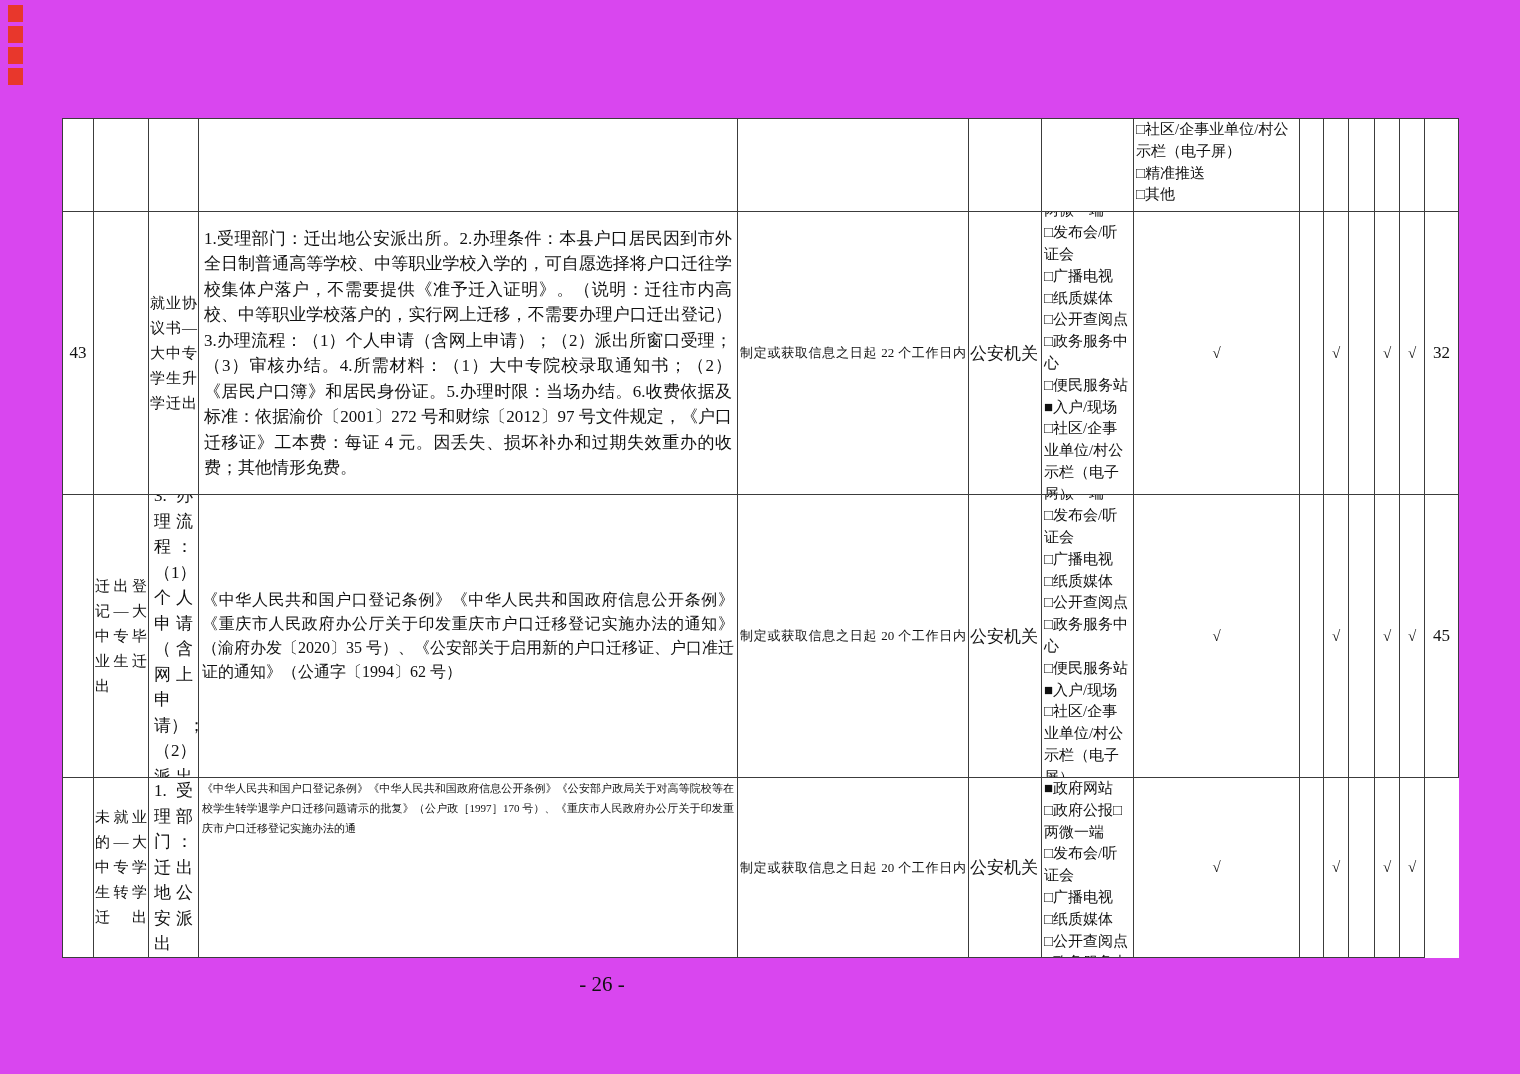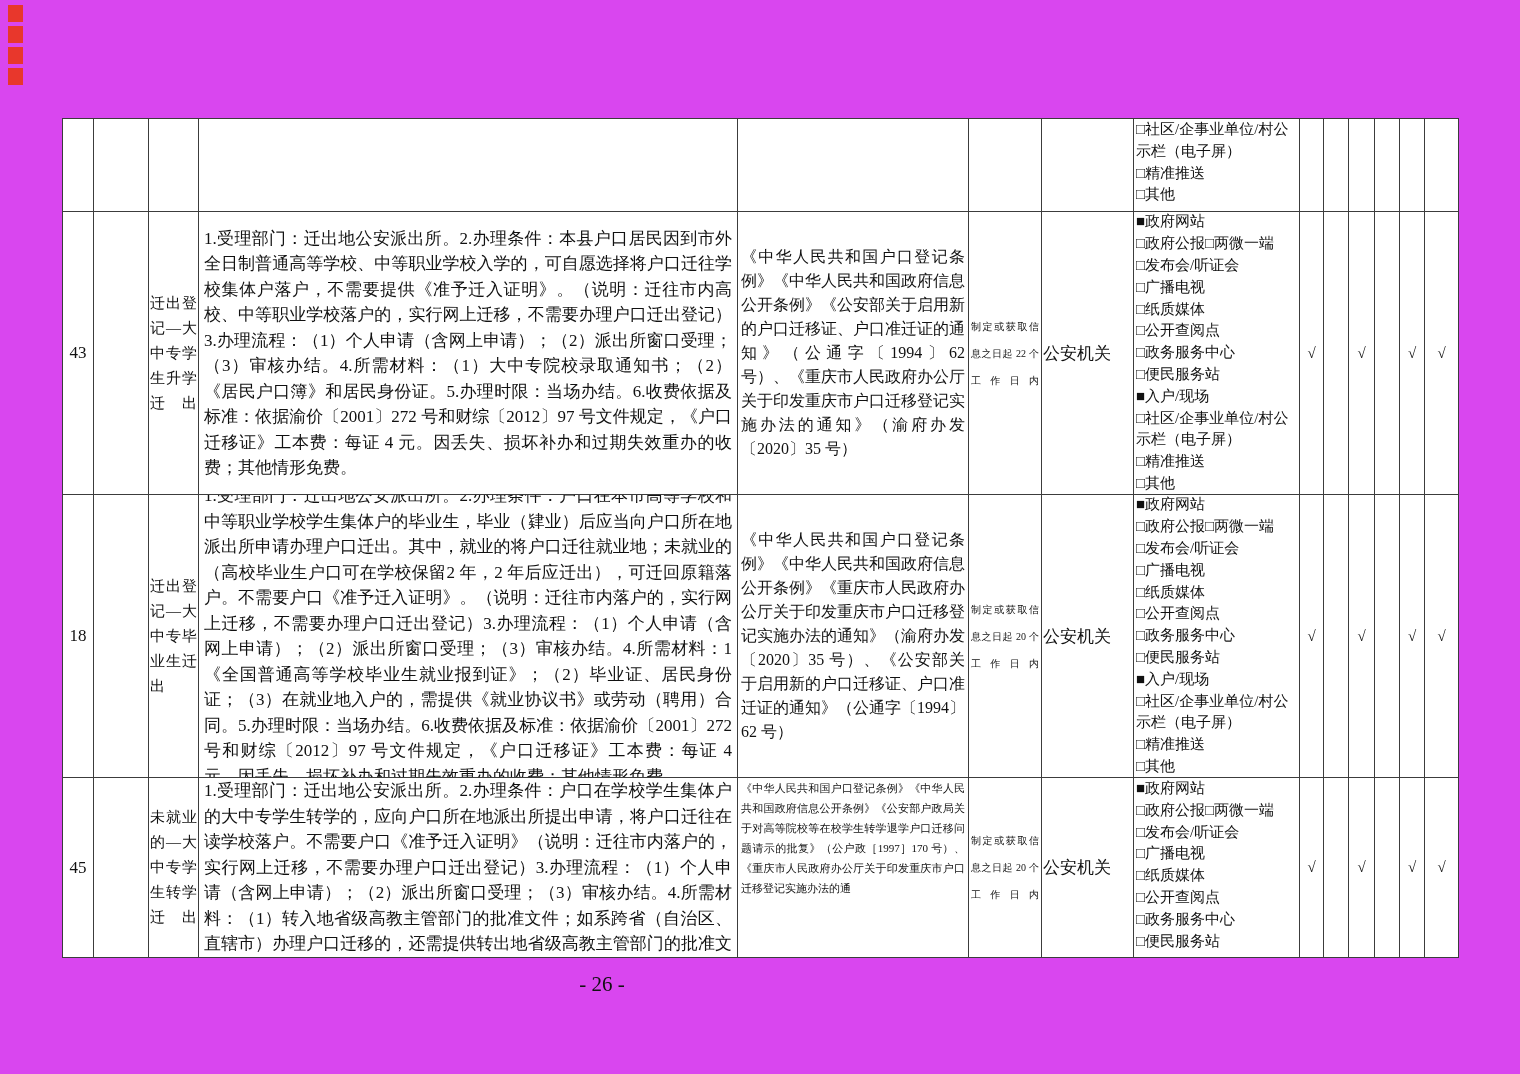--- a/index.html
+++ b/index.html
@@ -29,21 +29,21 @@
     overflow:hidden;
     display:flex; flex-direction:column; justify-content:center;
   }
   .v-top { justify-content:flex-start; }
 
   .c-num  { align-items:center; font-size:17px; }
   .c-name { font-size:15px; line-height:25px; padding:0 1px; text-align:justify; text-align-last:justify; }
   .c-desc { font-size:17px; line-height:25.5px; padding:0 5px; text-align:justify; }
   .c-legal{ font-size:16px; line-height:24px; padding:0 3px; text-align:justify; }
   .c-legal.tight { font-size:11px; line-height:20px; }
-  .c-time { font-size:10px; line-height:27px; padding:0 2px; text-align:justify; text-align-last:justify; }
+  .c-time { font-size:13px; line-height:18px; padding:0 2px; text-align:justify; text-align-last:justify; }
   .c-auth { font-size:17px; padding:0 1px; }
   .c-chan { font-size:15px; line-height:21.8px; padding:0 2px; }
   .chan-line { text-align:left; }
   .c-chk  { align-items:center; font-size:15px; }
 
   .footer {
     position:absolute; left:0; top:972px; width:1204px;
     text-align:center; font-size:21px; color:#111;
   }
 </style>
@@ -71,23 +71,22 @@
         <div class="chan-line">□其他</div>
       </div>
       <div class="cell c-chk"></div>
       <div class="cell c-chk"></div>
       <div class="cell c-chk"></div>
       <div class="cell c-chk"></div>
       <div class="cell c-chk"></div>
       <div class="cell c-chk"></div>
       <div class="cell c-num">43</div>
       <div class="cell c-cat"></div>
-      <div class="cell c-name">迁出登记—大中专学生升学迁出</div>
+      <div class="cell c-name">就业协议书—大中专学生升学迁出</div>
       <div class="cell c-desc">1.受理部门：迁出地公安派出所。2.办理条件：本县户口居民因到市外全日制普通高等学校、中等职业学校入学的，可自愿选择将户口迁往学校集体户落户，不需要提供《准予迁入证明》。（说明：迁往市内高校、中等职业学校落户的，实行网上迁移，不需要办理户口迁出登记）3.办理流程：（1）个人申请（含网上申请）；（2）派出所窗口受理；（3）审核办结。4.所需材料：（1）大中专院校录取通知书；（2）《居民户口簿》和居民身份证。5.办理时限：当场办结。6.收费依据及标准：依据渝价〔2001〕272 号和财综〔2012〕97 号文件规定，《户口迁移证》工本费：每证 4 元。因丢失、损坏补办和过期失效重办的收费；其他情形免费。</div>
-      <div class="cell c-legal">《中华人民共和国户口登记条例》《中华人民共和国政府信息公开条例》《公安部关于启用新的户口迁移证、户口准迁证的通知》（公通字〔1994〕62 号）、《重庆市人民政府办公厅关于印发重庆市户口迁移登记实施办法的通知》（渝府办发〔2020〕35 号）</div>
       <div class="cell c-time">制定或获取信息之日起 22 个工作日内</div>
       <div class="cell c-auth">公安机关</div>
       <div class="cell c-chan">
         <div class="chan-line">■政府网站</div>
         <div class="chan-line">□政府公报□两微一端</div>
         <div class="chan-line">□发布会/听证会</div>
         <div class="chan-line">□广播电视</div>
         <div class="chan-line">□纸质媒体</div>
         <div class="chan-line">□公开查阅点</div>
         <div class="chan-line">□政务服务中心</div>
@@ -96,21 +95,21 @@
         <div class="chan-line">□社区/企事业单位/村公示栏（电子屏）</div>
         <div class="chan-line">□精准推送</div>
         <div class="chan-line">□其他</div>
       </div>
       <div class="cell c-chk">√</div>
       <div class="cell c-chk"></div>
       <div class="cell c-chk">√</div>
       <div class="cell c-chk"></div>
       <div class="cell c-chk">√</div>
       <div class="cell c-chk">√</div>
-      <div class="cell c-num">18</div>
+      <div class="cell c-num">32</div>
       <div class="cell c-cat"></div>
       <div class="cell c-name">迁出登记—大中专毕业生迁出</div>
       <div class="cell c-desc">1.受理部门：迁出地公安派出所。2.办理条件：户口在本市高等学校和中等职业学校学生集体户的毕业生，毕业（肄业）后应当向户口所在地派出所申请办理户口迁出。其中，就业的将户口迁往就业地；未就业的（高校毕业生户口可在学校保留2 年，2 年后应迁出），可迁回原籍落户。不需要户口《准予迁入证明》。（说明：迁往市内落户的，实行网上迁移，不需要办理户口迁出登记）3.办理流程：（1）个人申请（含网上申请）；（2）派出所窗口受理；（3）审核办结。4.所需材料：1《全国普通高等学校毕业生就业报到证》；（2）毕业证、居民身份证；（3）在就业地入户的，需提供《就业协议书》或劳动（聘用）合同。5.办理时限：当场办结。6.收费依据及标准：依据渝价〔2001〕272 号和财综〔2012〕97 号文件规定，《户口迁移证》工本费：每证 4 元。因丢失、损坏补办和过期失效重办的收费；其他情形免费。</div>
       <div class="cell c-legal">《中华人民共和国户口登记条例》《中华人民共和国政府信息公开条例》《重庆市人民政府办公厅关于印发重庆市户口迁移登记实施办法的通知》（渝府办发〔2020〕35 号）、《公安部关于启用新的户口迁移证、户口准迁证的通知》（公通字〔1994〕62 号）</div>
       <div class="cell c-time">制定或获取信息之日起 20 个工作日内</div>
       <div class="cell c-auth">公安机关</div>
       <div class="cell c-chan">
         <div class="chan-line">■政府网站</div>
         <div class="chan-line">□政府公报□两微一端</div>
         <div class="chan-line">□发布会/听证会</div>

